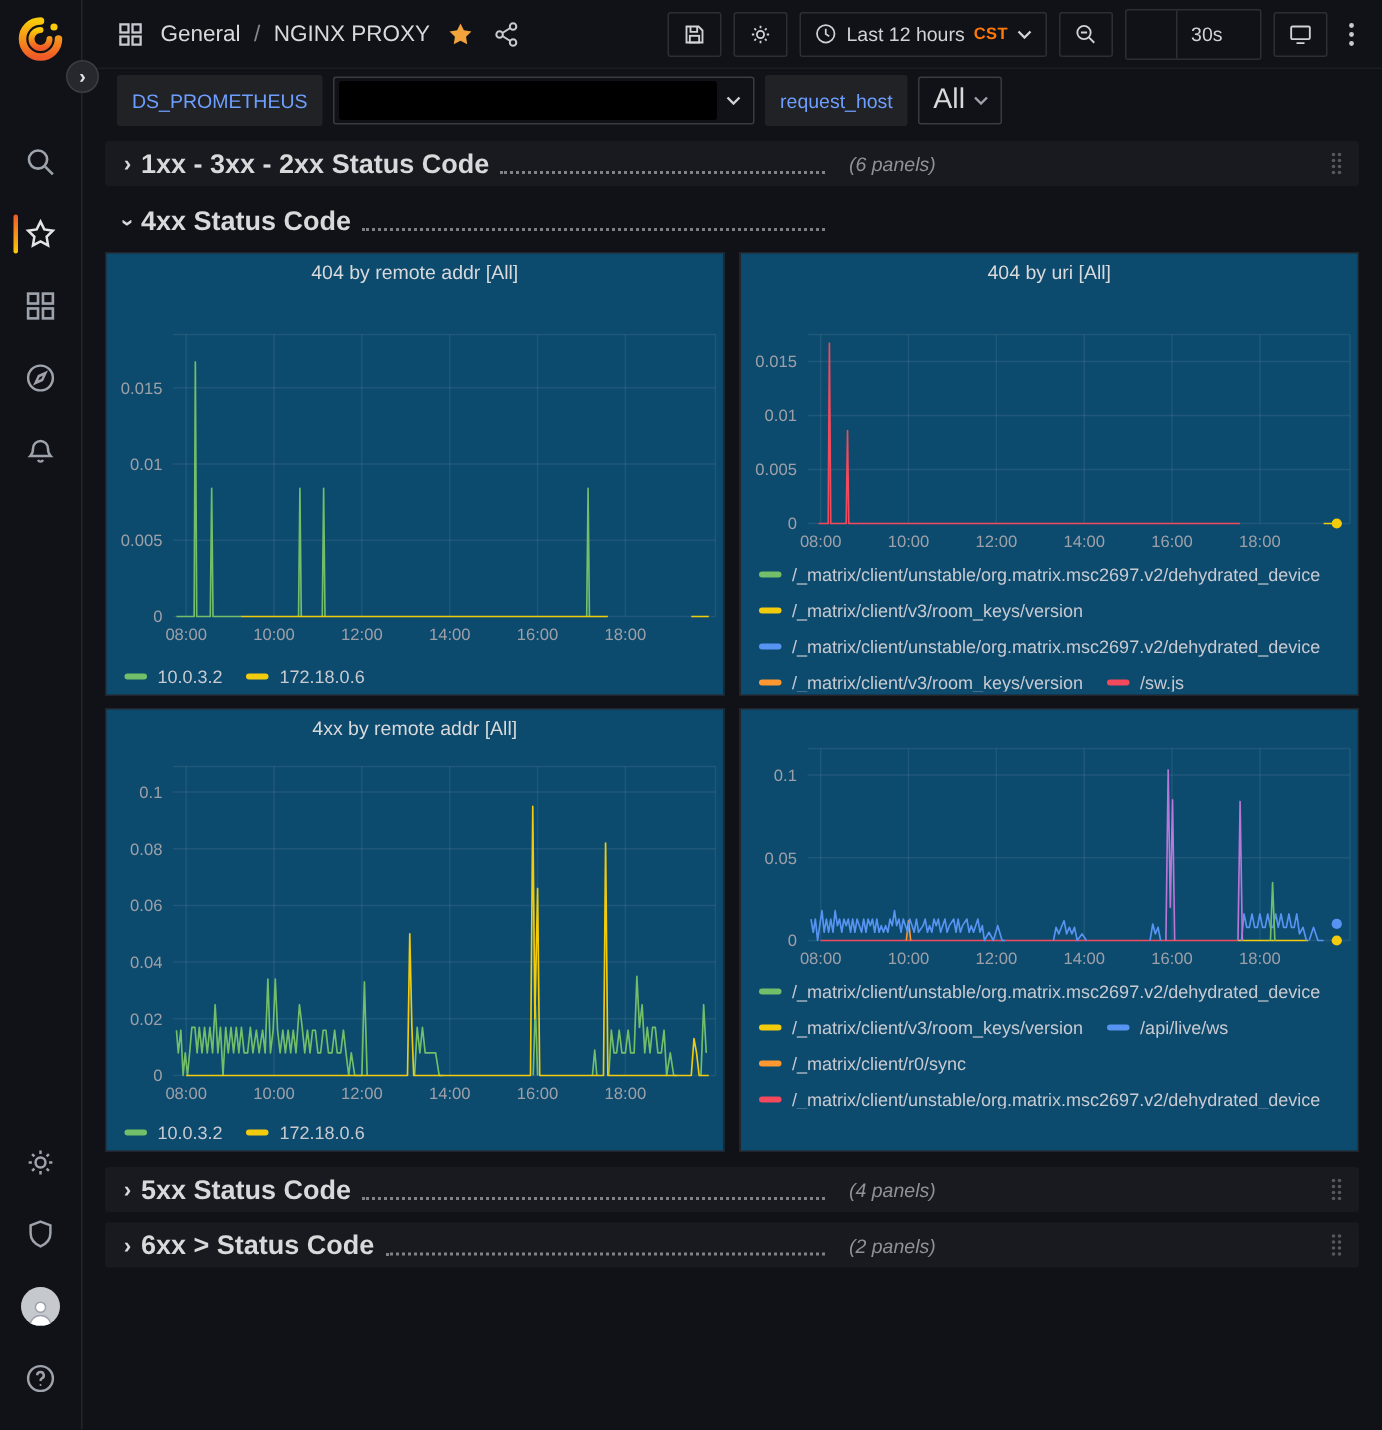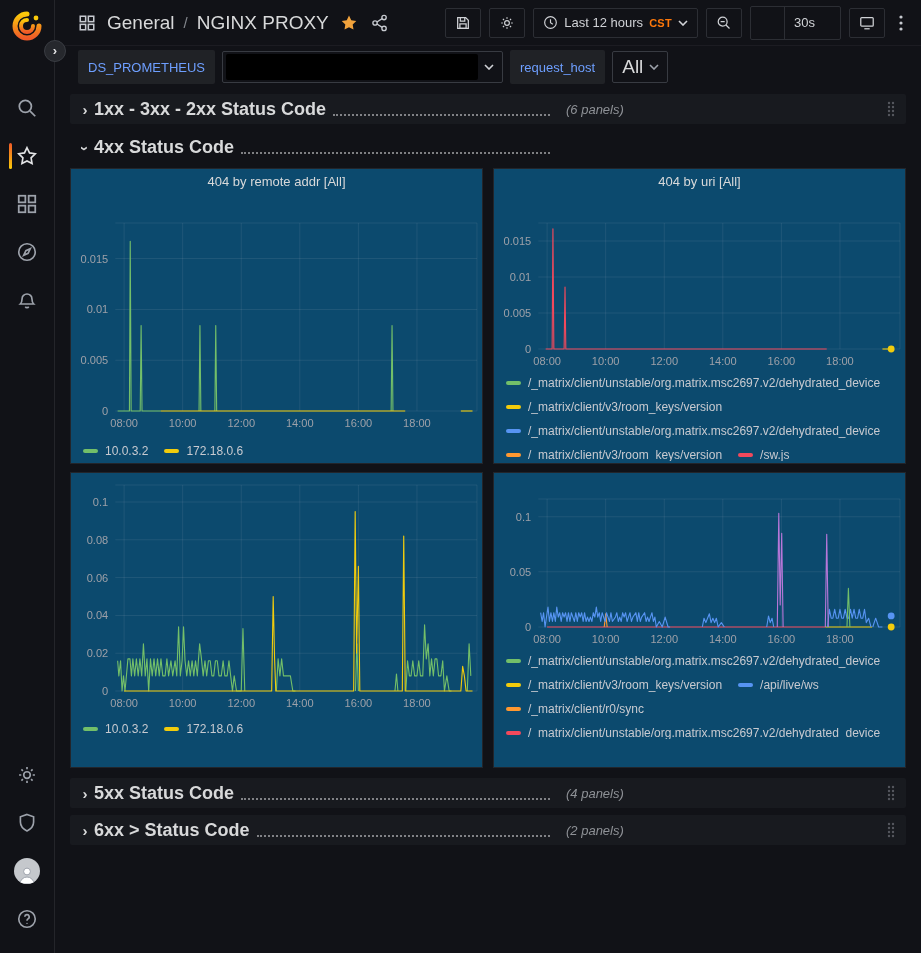--- a/index.html
+++ b/index.html
@@ -42,21 +42,21 @@
     padding-bottom: 2px;
   }
   
   .topbar {
     position: absolute; left: 56px; right: 0; top: 0; height: 46px;
     display: flex; align-items: center; justify-content: space-between;
     padding: 0 12px 0 20px;
     border-bottom: 1px solid rgba(204,204,220,0.06);
   }
   .crumbs { display: flex; align-items: center; gap: 9px; }
-  .crumb-text { font-size: 19px; color: #d8d9da; cursor: pointer; background: none; border: none; font-family: inherit; }
+  .crumb-text { font-size: 15px; color: #d8d9da; cursor: pointer; background: none; border: none; font-family: inherit; }
   .crumb-sep { color: #85888e; font-size: 15px; }
   .icon-plain { background: none; border: none; cursor: pointer; display: flex; align-items: center; padding: 2px; }
   .tb-actions { display: flex; align-items: center; gap: 8px; padding-left: 36px; }
   .tb-btn {
     height: 30px; display: inline-flex; align-items: center; gap: 6px;
     background: transparent; border: 1px solid #2c2e34; border-radius: 2px;
     color: #d0d2d6; font-size: 13px; font-family: inherit; padding: 0 9px; cursor: pointer;
   }
   .tb-btn svg { stroke: #d0d2d6; }
   .tb-group { display: inline-flex; align-items: stretch; border: 1px solid #2c2e34; border-radius: 2px; height: 34px; }
@@ -427,20 +427,21 @@
             <span class="legend-swatch" style="background: rgb(255, 152, 48);"></span>
             <span class="legend-label">/_matrix/client/v3/room_keys/version</span>
           </button>
           <button class="legend-item">
             <span class="legend-swatch" style="background: rgb(242, 73, 92);"></span>
             <span class="legend-label">/sw.js</span>
           </button>
         </div>
       </section>
       <section class="panel">
+        <div class="panel-title">4xx by remote addr [All]</div>
         <svg viewBox="0 0 408 238" preserveAspectRatio="none" class="panel-chart" style="height: 238px;">
           <line x1="44" y1="12" x2="403" y2="12" stroke="rgba(204,204,220,0.10)"></line>
           <line x1="403" y1="12" x2="403" y2="218" stroke="rgba(204,204,220,0.10)"></line>
           <line x1="52.720647773279346" y1="12" x2="52.720647773279346" y2="218" stroke="rgba(204,204,220,0.10)"></line>
           <text x="52.720647773279346" y="234" text-anchor="middle" font-size="11" fill="#9da0a8" font-family="&quot;Liberation Sans&quot;, sans-serif">08:00</text>
           <line x1="110.85829959514169" y1="12" x2="110.85829959514169" y2="218" stroke="rgba(204,204,220,0.10)"></line>
           <text x="110.85829959514169" y="234" text-anchor="middle" font-size="11" fill="#9da0a8" font-family="&quot;Liberation Sans&quot;, sans-serif">10:00</text>
           <line x1="168.99595141700405" y1="12" x2="168.99595141700405" y2="218" stroke="rgba(204,204,220,0.10)"></line>
           <text x="168.99595141700405" y="234" text-anchor="middle" font-size="11" fill="#9da0a8" font-family="&quot;Liberation Sans&quot;, sans-serif">12:00</text>
           <line x1="227.13360323886639" y1="12" x2="227.13360323886639" y2="218" stroke="rgba(204,204,220,0.10)"></line>

